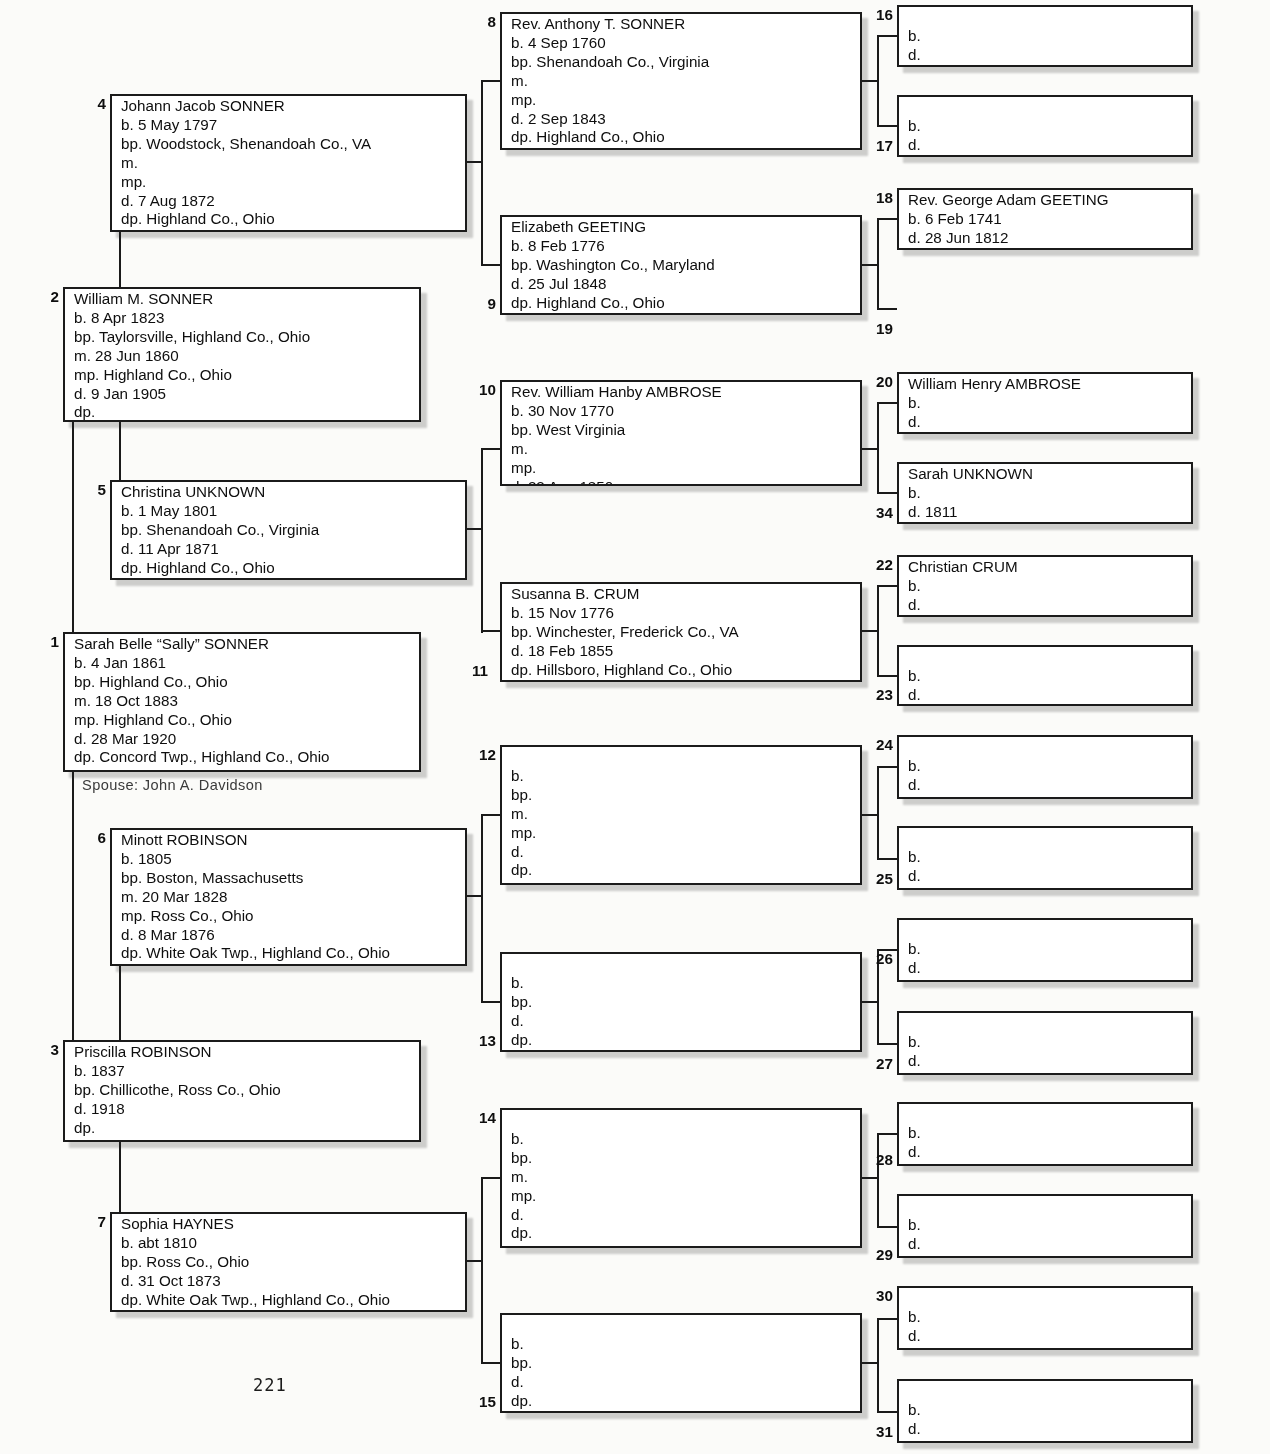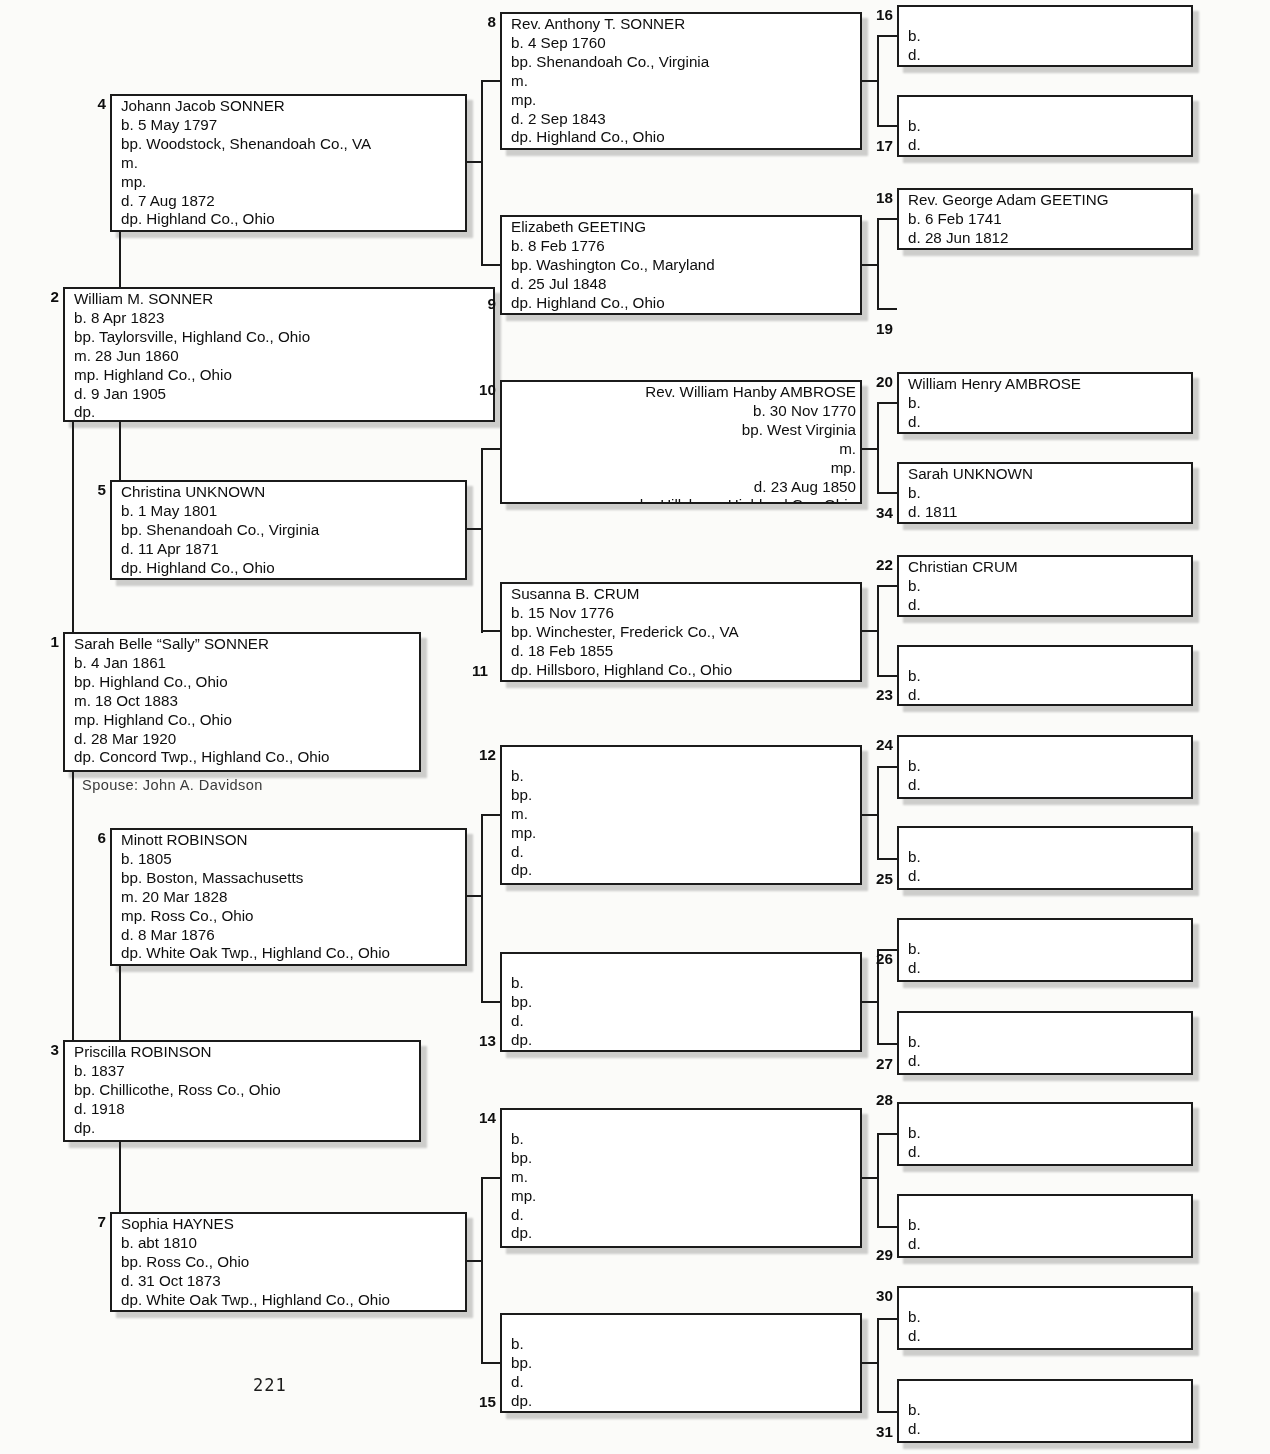--- a/index.html
+++ b/index.html
@@ -95,21 +95,21 @@
     <div class="pbox" style="left: 63px; top: 632px; width: 358px; height: 140px;">
       <div class="ln">Sarah Belle “Sally” SONNER</div>
       <div class="ln">b. 4 Jan 1861</div>
       <div class="ln">bp. Highland Co., Ohio</div>
       <div class="ln">m. 18 Oct 1883</div>
       <div class="ln">mp. Highland Co., Ohio</div>
       <div class="ln">d. 28 Mar 1920</div>
       <div class="ln">dp. Concord Twp., Highland Co., Ohio</div>
     </div>
     <div class="num" style="left: 27px; top: 288px;">2</div>
-    <div class="pbox" style="left: 63px; top: 287px; width: 432px; height: 135px;">
+    <div class="pbox" style="left: 63px; top: 287px; width: 358px; height: 135px;">
       <div class="ln">William M. SONNER</div>
       <div class="ln">b. 8 Apr 1823</div>
       <div class="ln">bp. Taylorsville, Highland Co., Ohio</div>
       <div class="ln">m. 28 Jun 1860</div>
       <div class="ln">mp. Highland Co., Ohio</div>
       <div class="ln">d. 9 Jan 1905</div>
       <div class="ln">dp.</div>
     </div>
     <div class="num" style="left: 27px; top: 1041px;">3</div>
     <div class="pbox" style="left: 63px; top: 1040px; width: 358px; height: 102px;">
@@ -167,21 +167,21 @@
     </div>
     <div class="num" style="left: 464px; top: 295px;">9</div>
     <div class="pbox" style="left: 500px; top: 215px; width: 362px; height: 100px;">
       <div class="ln">Elizabeth GEETING</div>
       <div class="ln">b. 8 Feb 1776</div>
       <div class="ln">bp. Washington Co., Maryland</div>
       <div class="ln">d. 25 Jul 1848</div>
       <div class="ln">dp. Highland Co., Ohio</div>
     </div>
     <div class="num" style="left: 464px; top: 381px;">10</div>
-    <div class="pbox" style="left: 500px; top: 380px; width: 362px; height: 124px; text-align: right;">
+    <div class="pbox" style="left: 500px; top: 380px; width: 362px; height: 106px;">
       <div class="ln">Rev. William Hanby AMBROSE</div>
       <div class="ln">b. 30 Nov 1770</div>
       <div class="ln">bp. West Virginia</div>
       <div class="ln">m.</div>
       <div class="ln">mp.</div>
       <div class="ln">d. 23 Aug 1850</div>
       <div class="ln">dp. Hillsboro, Highland Co., Ohio</div>
     </div>
     <div class="num" style="left: 464px; top: 662px; text-align: center;">11</div>
     <div class="pbox" style="left: 500px; top: 582px; width: 362px; height: 100px;">
@@ -287,21 +287,21 @@
       <div class="ln"></div>
       <div class="ln">b.</div>
       <div class="ln">d.</div>
     </div>
     <div class="num" style="left: 861px; top: 1055px;">27</div>
     <div class="pbox" style="left: 897px; top: 1011px; width: 296px; height: 64px;">
       <div class="ln"></div>
       <div class="ln">b.</div>
       <div class="ln">d.</div>
     </div>
-    <div class="num" style="left: 861px; top: 1091px;">28</div>
+    <div class="num" style="left: 861px; top: 1151px;">28</div>
     <div class="pbox" style="left: 897px; top: 1102px; width: 296px; height: 64px;">
       <div class="ln"></div>
       <div class="ln">b.</div>
       <div class="ln">d.</div>
     </div>
     <div class="num" style="left: 861px; top: 1238px; margin-top: 8px;">29</div>
     <div class="pbox" style="left: 897px; top: 1194px; width: 296px; height: 64px;">
       <div class="ln"></div>
       <div class="ln">b.</div>
       <div class="ln">d.</div>

